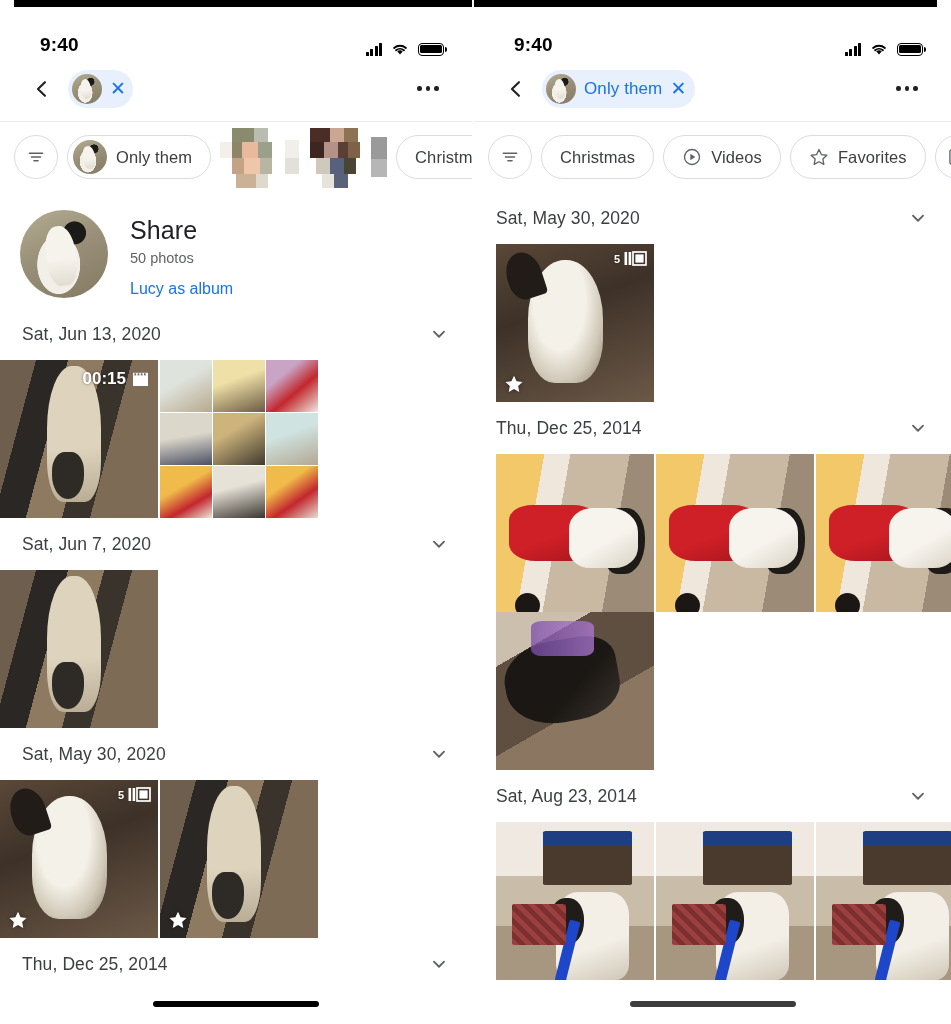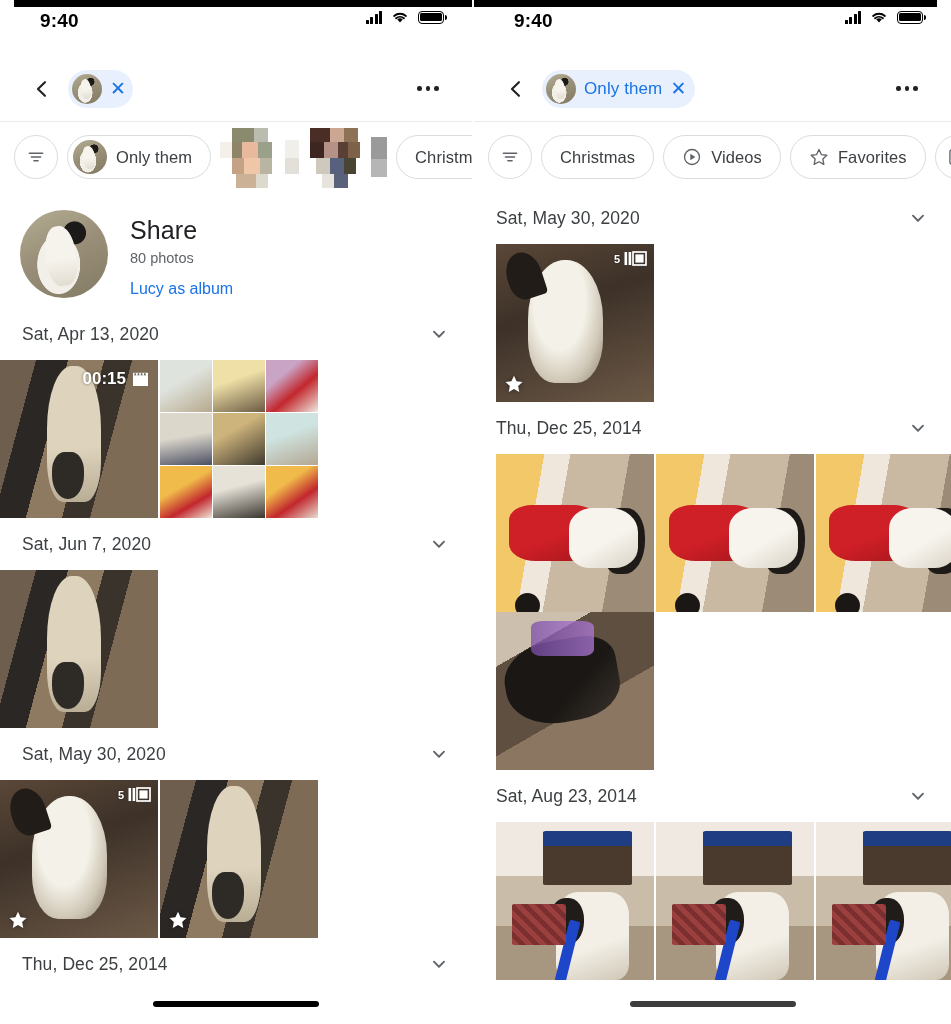--- a/index.html
+++ b/index.html
@@ -23,21 +23,21 @@
   .bezel-top {
     position: absolute; top: 0; left: 0; right: 0; height: 7px;
     background: #000000;
   }
   .phone.left .bezel-top { left: 14px; right: 0; }
   .phone.right .bezel-top { left: 0; right: 14px; }
 
   
   .statusbar {
     height: 56px;
-    display: flex; align-items: flex-start; justify-content: space-between;
+    display: flex; align-items: flex-end; justify-content: space-between;
     padding: 10px 28px 0 40px;
   }
   .status-time {
     font-size: 19px; font-weight: bold; color: #000;
     letter-spacing: .2px;
   }
   .status-icons { display: flex; align-items: center; gap: 9px; }
   .sig { display: flex; align-items: flex-end; gap: 1.5px; height: 13px; }
   .sig i { display:block; width: 3px; background: #000; border-radius: .5px; }
   .sig i:nth-child(1){ height: 4px; }
@@ -369,27 +369,27 @@
       </svg>
       <div class="chip">
         <span class="chip-text">Christmas</span>
       </div>
     </div>
 
     <div class="profile">
       <span class="avatar big"></span>
       <div class="profile-meta">
         <div class="profile-name">Share</div>
-        <div class="profile-count">80 photos</div>
+        <div class="profile-count">50 photos</div>
         <div class="profile-share">Lucy as album</div>
       </div>
     </div>
 
     <div class="datehdr indent">
-      <span class="date-text">Sat, Apr 13, 2020</span>
+      <span class="date-text">Sat, Jun 13, 2020</span>
       <span class="chev">
         <svg viewBox="0 0 24 24">
             <path d="M6.5 9.5 L12 15 l5.5-5.5" stroke="#5f6368" stroke-width="2" fill="none" stroke-linecap="round" stroke-linejoin="round"></path>
           </svg>
       </span>
     </div>
     <div class="photorow">
       <div class="tile p-dogfloor" style="width:158px;height:158px">
         <span class="badge-tr vid">
           <span>00:15</span>

